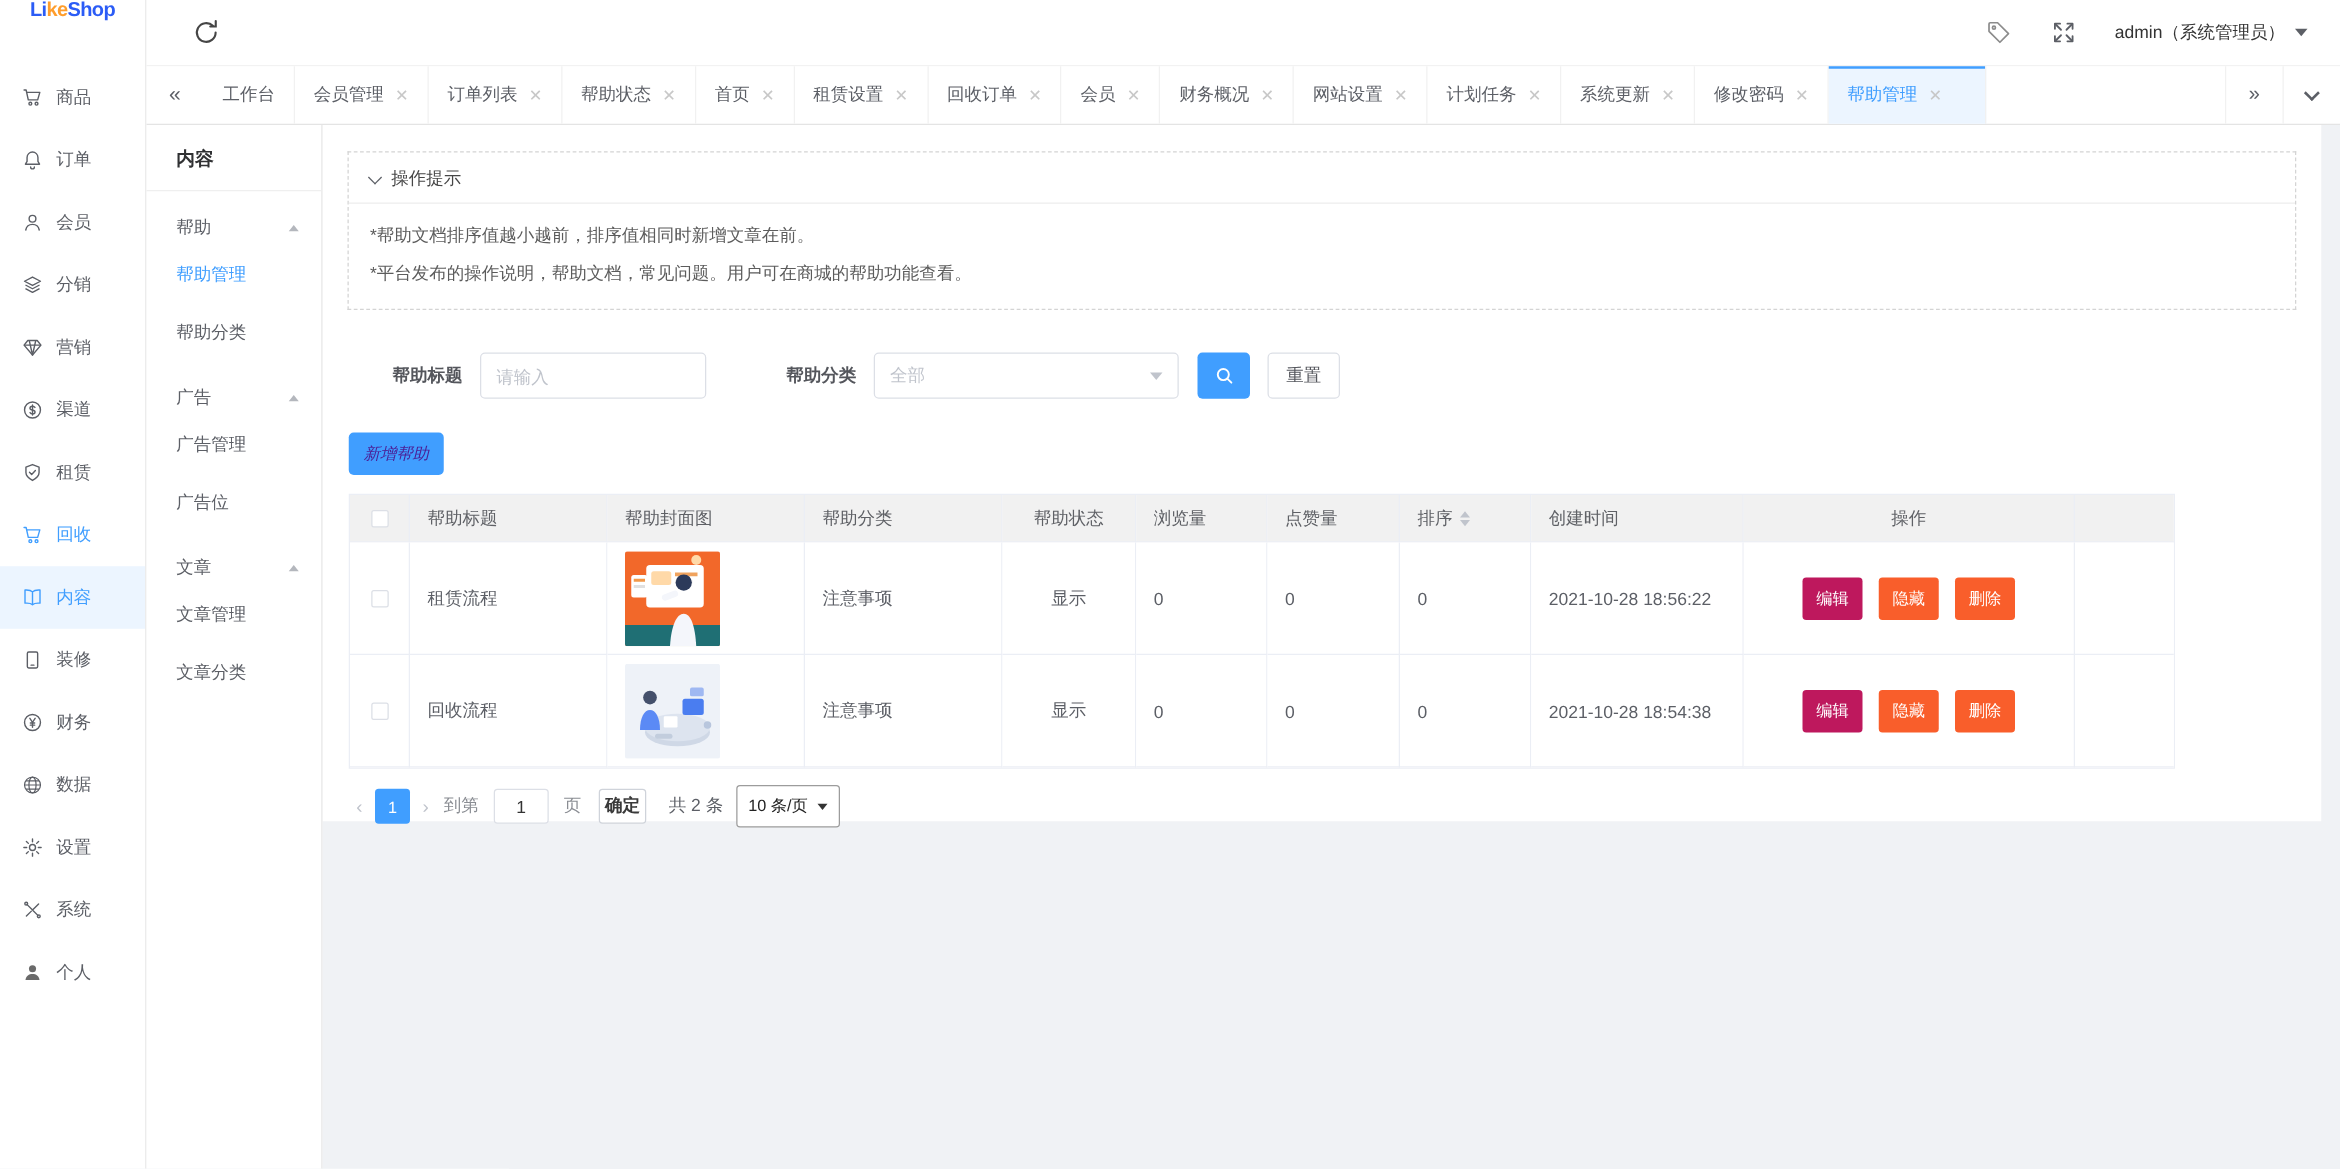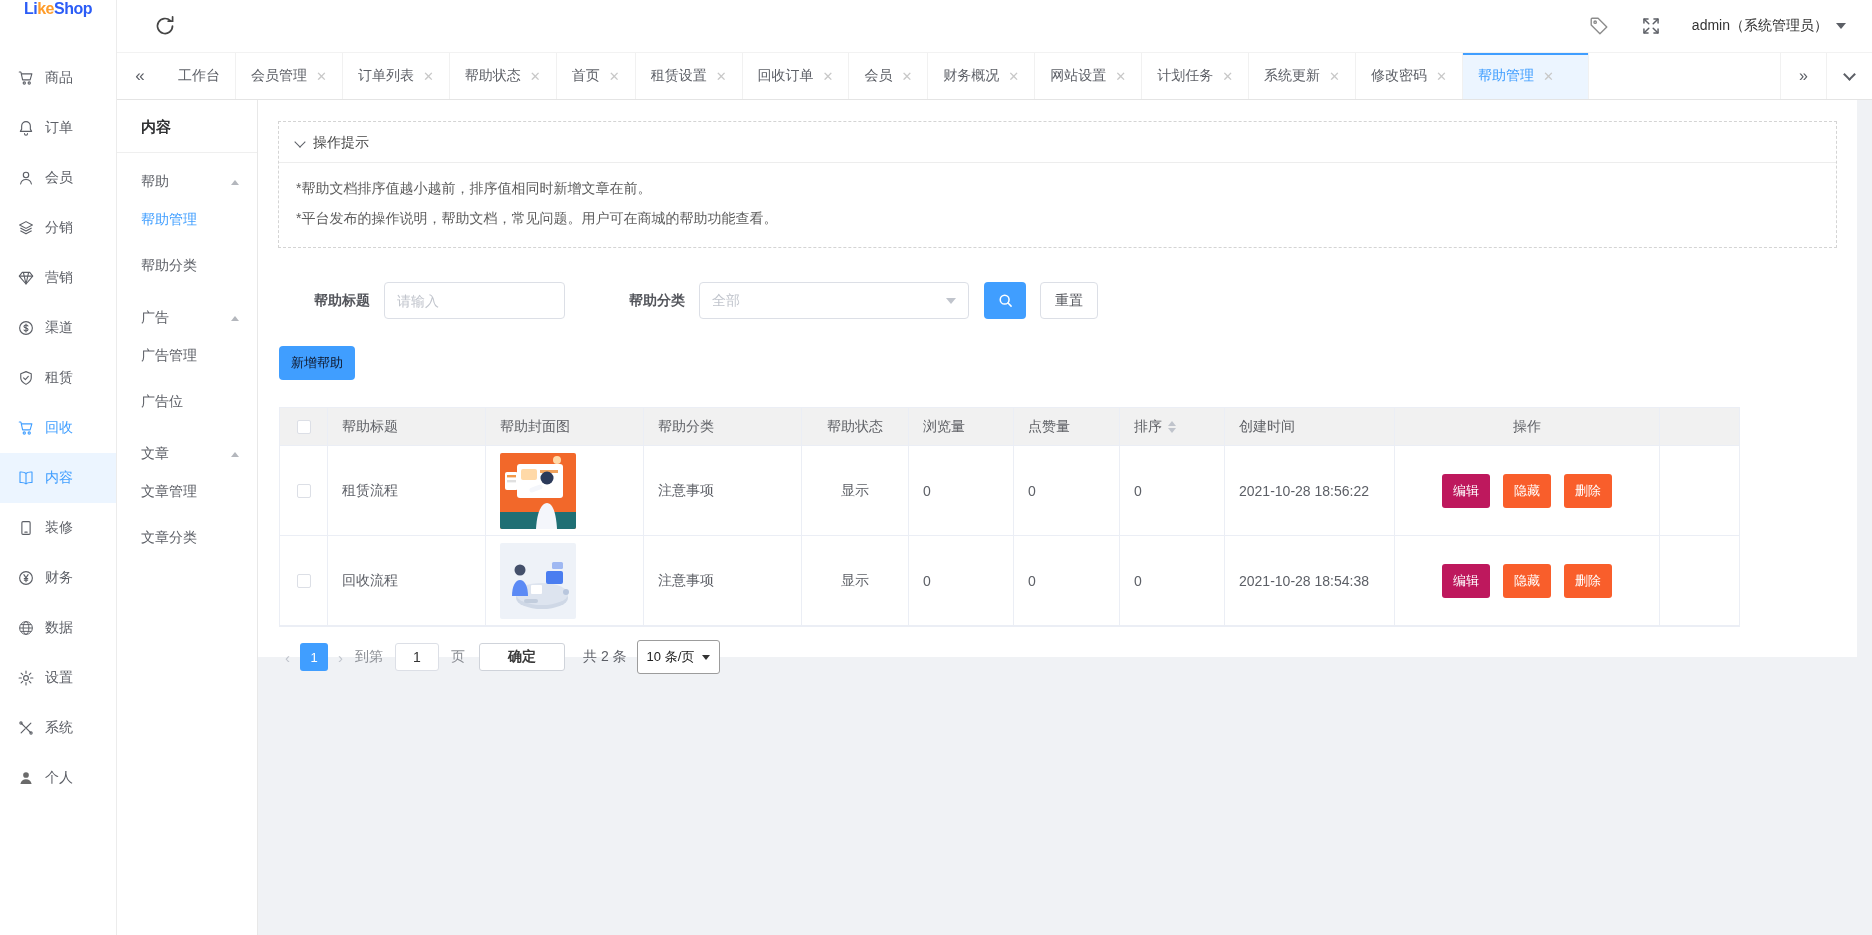--- a/index.html
+++ b/index.html
@@ -49,27 +49,27 @@
   .tip-panel { margin:21px 20px 0 20px; border:1px dashed #d4d4d4; }
   .tip-head { display:flex; align-items:center; gap:9px; padding:12px 17px 10px; font-size:14px; color:#464646; cursor:pointer; border-bottom:1px solid #ededed; }
   .tip-chev { width:8px; height:8px; border-left:1.6px solid #5c5f66; border-bottom:1.6px solid #5c5f66; transform:rotate(-45deg); margin-top:-3px; }
   .tip-body { padding:10px 17px 14px; font-size:14px; color:#5c5c5c; line-height:30px; }
 
   .search-row { display:flex; align-items:center; margin:34px 0 0 56px; }
   .s-label { font-size:14px; color:#54565c; font-weight:bold; }
   .s-input { width:181px; height:37px; border:1px solid #dcdfe6; border-radius:4px; margin-left:14px; padding:0 12px; font-size:14px; color:#333; outline:none; font-family:inherit; }
   .s-input::placeholder { color:#c0c4cc; }
   .s-label2 { margin-left:64px; }
-  .s-select { width:270px; height:37px; border:1px solid #dcdfe6; border-radius:4px; margin-left:14px; display:flex; align-items:center; justify-content:space-between; padding:0 12px; cursor:pointer; }
+  .s-select { width:244px; height:37px; border:1px solid #dcdfe6; border-radius:4px; margin-left:14px; display:flex; align-items:center; justify-content:space-between; padding:0 12px; cursor:pointer; }
   .s-select .val { font-size:14px; color:#c0c4cc; }
   .sel-caret { width:0; height:0; border-left:5px solid transparent; border-right:5px solid transparent; border-top:6px solid #c0c4cc; }
   .search-btn { width:42px; height:37px; background:#409eff; border-radius:4px; margin-left:15px; display:flex; align-items:center; justify-content:center; cursor:pointer; border:none; }
   .reset-btn { height:37px; padding:0 14px; margin-left:14px; background:#fff; border:1px solid #dcdfe6; border-radius:4px; font-size:14px; color:#54565c; cursor:pointer; font-family:inherit; }
 
-  .add-btn { display:inline-block; margin:27px 0 12px 21px; padding:8px 12px; background:#409eff; color:#0f172a; font-size:13px; border-radius:4px; border:none; cursor:pointer; font-family:inherit; }
+  .add-btn { display:inline-block; margin:27px 0 0 21px; padding:8px 12px; background:#409eff; color:#4c1d95; font-size:13px; border-radius:4px; border:none; cursor:pointer; font-family:inherit;font-style:italic; }
 
   .table { margin:15px 0 0 21px; width:1461px; border:1px solid #ebeef5; }
   .t-row { display:flex; }
   .t-cell { border-right:1px solid #ebeef5; border-bottom:1px solid #ebeef5; display:flex; align-items:center; padding-left:14px; font-size:14px; color:#5c5f66; }
   .t-cell:last-child { border-right:none; }
   .t-head .t-cell { background:#f1f1f1; height:38px; color:#5f6166; }
   .t-body .t-cell { height:90px; background:#fff; }
   .c0 { width:48px; justify-content:center; padding-left:0; }
   .c1 { width:158px; } .c2 { width:158px; } .c3 { width:158px; }
   .c4 { width:107px; justify-content:center; padding-left:0; }
@@ -84,21 +84,21 @@
   .sort-ic .dn { width:0;height:0;border-left:4px solid transparent;border-right:4px solid transparent;border-top:5px solid #c0c4cc; }
   .act-btn { border:none; border-radius:3px; padding:8px 11px; font-size:13px; color:#fff; cursor:pointer; font-family:inherit; }
   .act-edit { background:#be185d; }
   .act-warn { background:#f95e2b; }
 
   .pager { display:flex; align-items:center; margin:13px 0 0 21px; font-size:14px; color:#5c5f66; }
   .pg-arrow { color:#c0c4cc; font-size:15px; padding:0 6px; cursor:pointer; }
   .pg-page { width:28px; height:28px; background:#409eff; color:#fff; border-radius:3px; display:flex; align-items:center; justify-content:center; font-size:13px; margin:0 4px; cursor:pointer; }
   .pg-text { color:#8a8d93; margin:0 6px; }
   .pg-input { width:44px; height:28px; border:1px solid #dcdfe6; border-radius:3px; text-align:center; font-size:14px; color:#333; margin:0 6px; outline:none; font-family:inherit; }
-  .pg-confirm { height:28px; padding:0 28px; border:1px solid #cfd3da; border-radius:3px; background:#fff; font-size:14px; color:#3a3a3a; font-weight:bold; margin:0 8px; cursor:pointer; font-family:inherit; }
+  .pg-confirm { height:28px; padding:0 4px; border:1px solid #cfd3da; border-radius:3px; background:#fff; font-size:14px; color:#3a3a3a; font-weight:bold; margin:0 8px; cursor:pointer; font-family:inherit; }
   .pg-total { margin:0 10px; color:#5c5f66; }
   .pg-select { height:28px; border:1px solid #9c9c9c; border-radius:3px; display:flex; align-items:center; gap:8px; padding:16px 9px; font-size:13px; color:#222; cursor:pointer; background:#fff; }
   .pg-sel-caret { width:0;height:0;border-left:4px solid transparent;border-right:4px solid transparent;border-top:5px solid #333; }
 </style>
 </head>
 <body>
 
 <div class="left-sidebar">
   <div class="logo">
     <span class="lg-b">Li</span>

